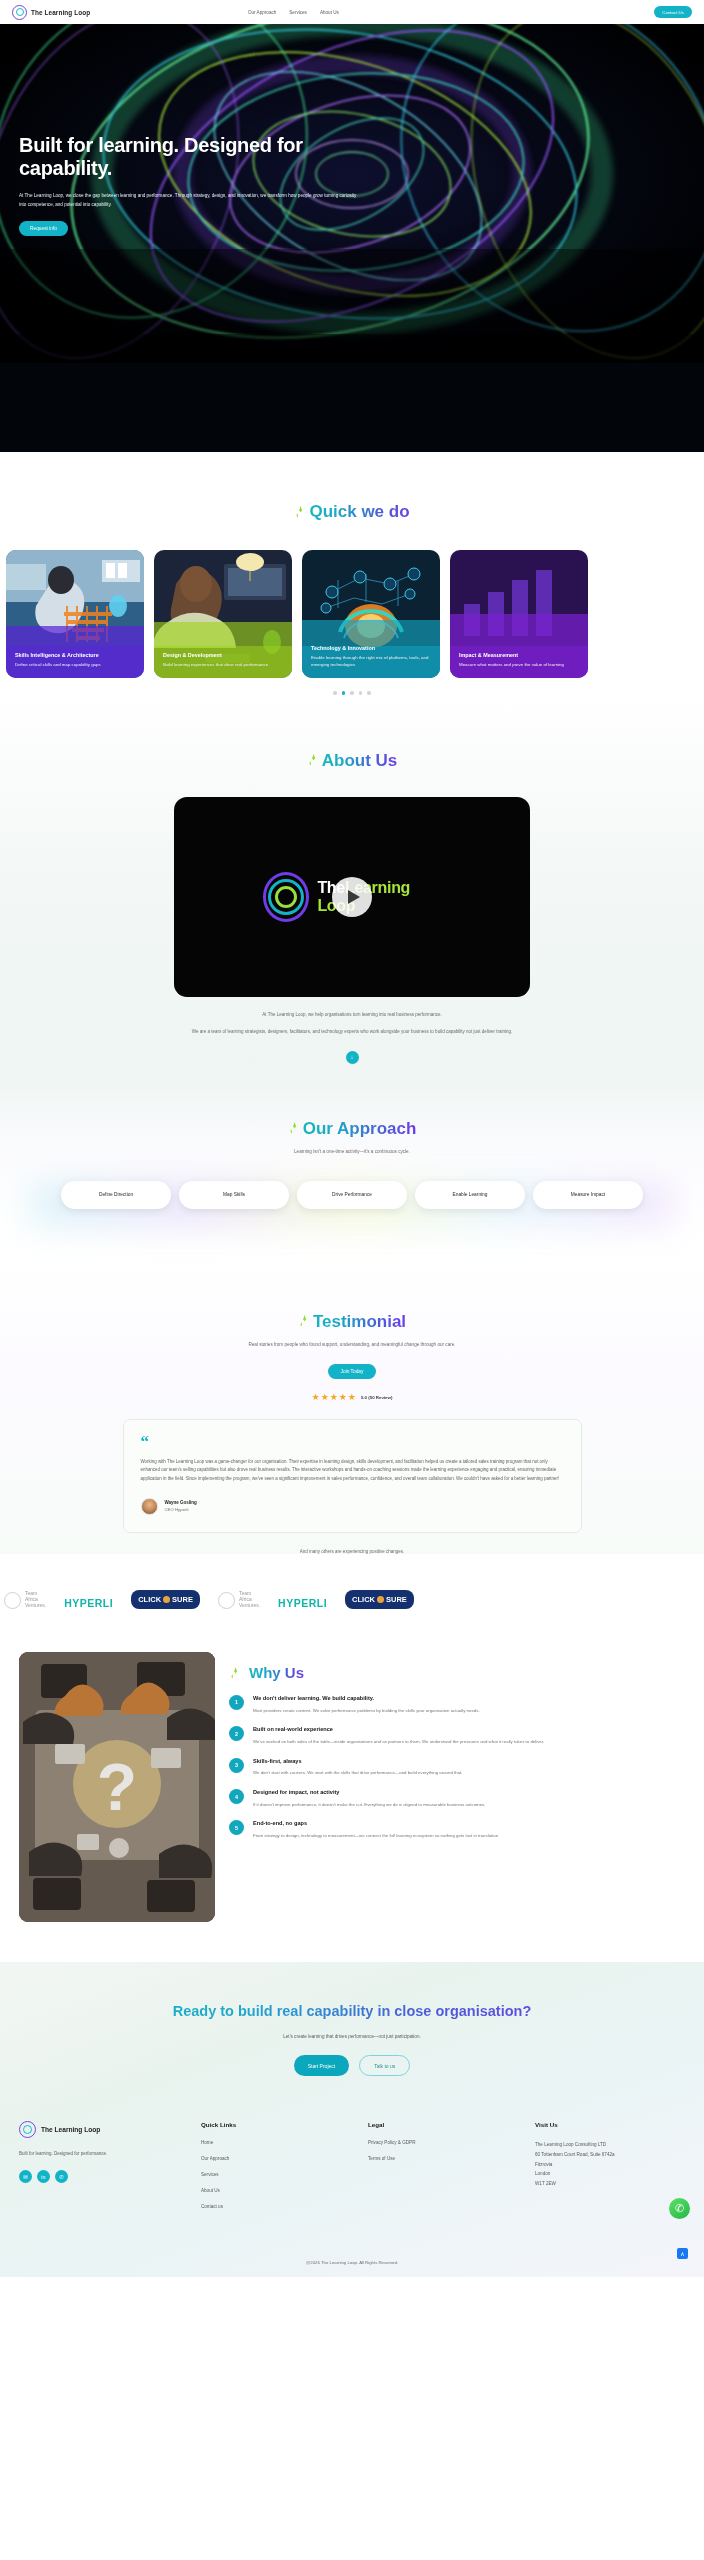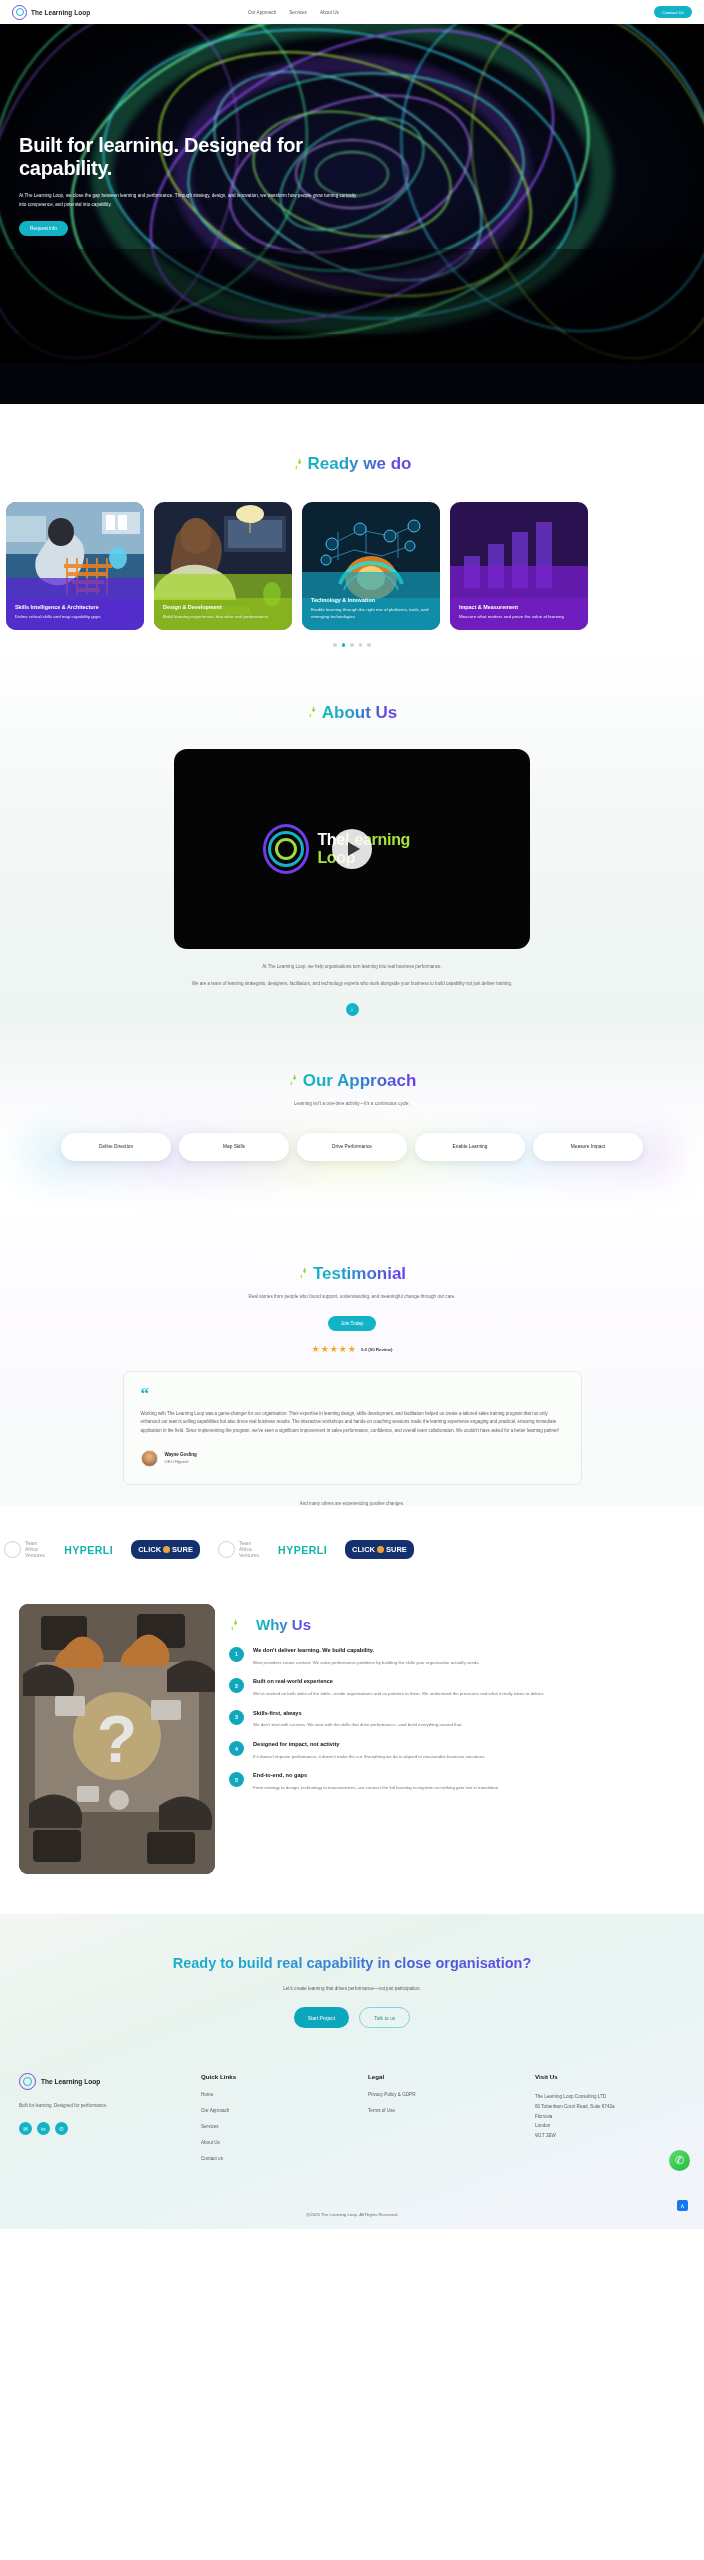--- a/index.html
+++ b/index.html
@@ -39,21 +39,21 @@
   .nav a { font-size: 4.6px; color: #5c5c5c; text-decoration: none; white-space: nowrap; }
   .btn-contact {
     margin-left: auto;
     background: #13b3c7; color: #fff;
     font-size: 4.4px; border: none; border-radius: 20px;
     padding: 3.5px 8px; cursor: pointer; white-space: nowrap;
   }
 
   
   .hero {
-    height: 380px;
+    height: 428px;
     position: relative;
     overflow: hidden;
     background: #02060a;
   }
   .hero-bg { position: absolute; inset: 0; }
   .hero-content {
     position: absolute; left: 19px; top: 110px; width: 380px; z-index: 3;
   }
   .hero h1 {
     font-size: 20px; line-height: 1.16; color: #fff; font-weight: 700;
@@ -153,39 +153,39 @@
   .author { display:flex;align-items:center;gap:7px;margin-top:14px;}
   .avatar { width:17px;height:17px;border-radius:50%;overflow:hidden;flex:0 0 auto;
     background: radial-gradient(circle at 50% 38%, #e7b98f 0%, #c98f5d 45%, #6b4a2f 100%);
     border:1px solid #ddd;}
   .author .nm { font-size: 4.5px; font-weight:700; color:#1f1f1f;}
   .author .rl { font-size: 4.3px; color:#6f6f6f; margin-top:2px;}
   .many { text-align:center;font-size:4.5px;color:#6b6b6b;margin-top:16px;}
 
   
   .logos { margin-top: 26px; height: 36px; display:flex; align-items:center; gap:18px; overflow:hidden; padding:0 4px;}
-  .logo-item { flex:0 0 auto; height: 22px; display:flex;align-items:center;justify-content:center;}
+  .logo-item { flex:0 0 auto; height: 22px; display:flex;align-items:flex-end;justify-content:center;}
   .l-team { display:flex;align-items:center;gap:4px;}
   .l-team .ring { width:17px;height:17px;border-radius:50%;border:1.4px solid #cfcfcf;}
   .l-team .tx { font-size:5px;color:#9a9a9a;line-height:1.15;}
   .l-hyperli { font-size: 10.5px; font-weight:700; color:#0fb6a8; letter-spacing:.5px;}
   .l-click {
     background:#15306e;color:#fff;font-size:7.5px;font-weight:700;padding:5px 7px;border-radius:8px;
     display:flex;align-items:center;gap:2px;
   }
   .l-click .dotc{width:7px;height:7px;border-radius:50%;background:#e8a33d;}
 
   
   .whyus { padding: 36px 0 0 0; background:#fff; display:flex; gap: 14px; padding-left: 19px; padding-right: 14px;}
   .why-img {
     flex: 0 0 196px; height: 270px; border-radius: 9px; overflow:hidden; position:relative;
     background:#3b3026;
   }
   .why-right { flex: 1 1 auto; padding-top: 12px;}
-  .why-title-wrap{display:flex;align-items:flex-end;gap:16px;margin-bottom: 14px;}
+  .why-title-wrap{display:flex;align-items:flex-end;gap:9px;margin-bottom: 14px;}
   .why-item { display:flex; gap: 9px; margin-bottom: 12px;}
   .num {
     flex:0 0 auto; width: 15px;height:15px;border-radius:50%;background:#13a7bd;color:#fff;
     font-size: 5.4px; font-weight:700; display:flex;align-items:center;justify-content:center;
   }
   .why-item h4 { font-size: 5.6px; color:#151515; font-weight:700; line-height:1.4;}
   .why-item p { font-size: 4.35px; color:#777; line-height:1.75; margin-top: 4px;}
 
   
   .cta { margin-top: 40px; padding: 40px 0 0 0; position:relative; overflow:hidden;
@@ -291,21 +291,21 @@
       <button class="btn-request">Request info</button>
     </div>
   </div>
 
   <div class="whatwedo">
     <div class="sec-title-wrap">
       <svg class="spark" viewBox="0 0 20 26">
         <path d="M12 1 L14.5 9 L12 13 L9.5 9 Z" fill="#8ede2e"></path>
         <path d="M6 14 L7.6 19 L6 22 L4.4 19 Z" fill="#a8e53a"></path>
       </svg>
-      <span class="sec-title">Ready we do</span>
+      <span class="sec-title">Quick we do</span>
     </div>
 
     <div class="cards-row">
 
       <div class="wcard">
         <svg class="img" viewBox="0 0 138 128" preserveAspectRatio="none">
           <rect width="138" height="128" fill="#2e5f86"></rect>
           <rect y="0" width="138" height="52" fill="#8fb4cc"></rect>
           <rect x="0" y="14" width="40" height="26" fill="#b9d2e0"></rect>
           <rect x="96" y="10" width="38" height="22" fill="#cfe0ea"></rect>

